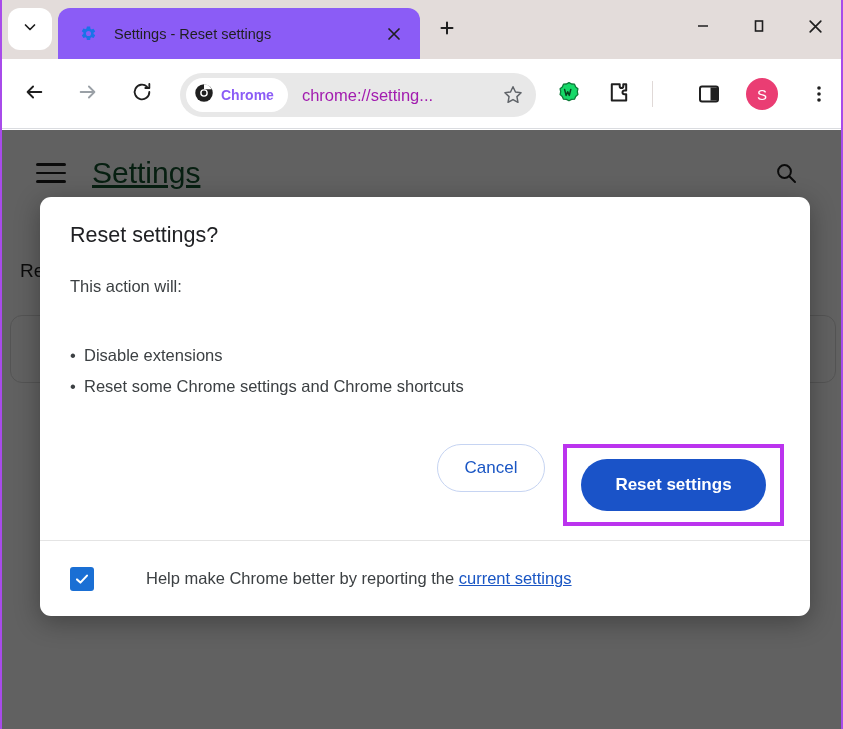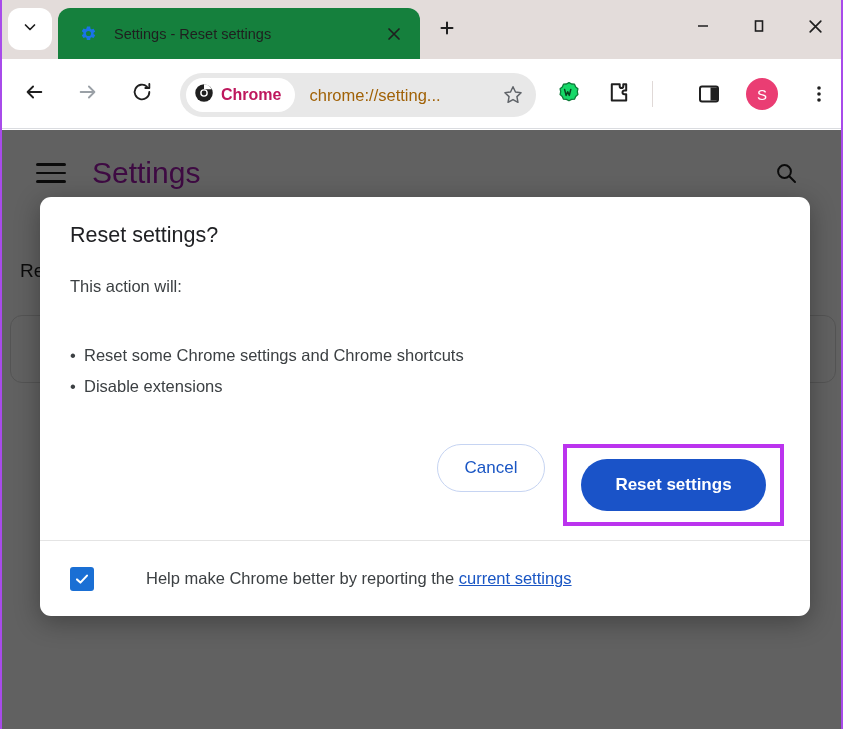--- a/index.html
+++ b/index.html
@@ -51,21 +51,21 @@
     border-radius: 12px;
     display: flex;
     align-items: center;
     justify-content: center;
     cursor: pointer;
   }
   .tab-item {
     position: absolute;
     left: 58px; top: 8px;
     width: 362px; height: 51px;
-    background: #15803d;
+    background: #8b5cf6;
     border-radius: 12px 12px 0 0;
     display: flex;
     align-items: center;
     cursor: pointer;
   }
   .tab-favicon {
     margin-left: 22px;
     width: 17px; height: 17px;
     display: flex; align-items: center; justify-content: center;
     flex: 0 0 auto;
@@ -143,29 +143,29 @@
     height: 34px;
     background: #ffffff;
     border-radius: 18px;
     display: flex;
     align-items: center;
     padding: 0 14px 0 8px;
     flex: 0 0 auto;
     cursor: pointer;
   }
   .omnibox-chip-label {
-    font-size: 16px;
-    color: #be185d;
+    font-size: 14px;
+    color: #8b5cf6;
     margin-left: 7px;
     font-weight: 600;
   }
   .omnibox-url {
     margin-left: 14px;
     font-size: 16.5px;
-    color: #a16207;
+    color: #a21caf;
     white-space: nowrap;
     overflow: hidden;
     flex: 1 1 auto;
   }
   .omnibox-star {
     width: 34px; height: 34px;
     margin-right: 6px;
     display: flex; align-items: center; justify-content: center;
     flex: 0 0 auto;
     cursor: pointer;
@@ -223,21 +223,22 @@
   .hamburger span {
     display: block;
     height: 2.5px;
     width: 30px;
     background: #1f1f1f;
     border-radius: 2px;
   }
   .settings-title {
     margin-left: 26px;
     font-size: 30px;
-    color: #a21caf;
+    color: #14532d;
+    text-decoration: underline;
   }
   .settings-search {
     position: absolute;
     right: 40px; top: 26px;
     width: 34px; height: 34px;
     display: flex; align-items: center; justify-content: center;
     cursor: pointer;
   }
   .settings-section-title {
     position: absolute;
@@ -545,24 +546,24 @@
   <div class="scrim"></div>
 
   <div class="dialog">
 
     <div class="dialog-body">
       <div class="dialog-title">Reset settings?</div>
       <div class="dialog-lead">This action will:</div>
 
       <div class="bullet-list">
         <div class="bullet-row">
-          <span class="dot">•</span><span>Reset some Chrome settings and Chrome shortcuts</span>
+          <span class="dot">•</span><span>Disable extensions</span>
         </div>
         <div class="bullet-row">
-          <span class="dot">•</span><span>Disable extensions</span>
+          <span class="dot">•</span><span>Reset some Chrome settings and Chrome shortcuts</span>
         </div>
       </div>
 
     </div>
 
     <div class="dialog-actions">
       <button class="btn-cancel">Cancel</button>
       <span class="reset-highlight">
         <button class="btn-reset">Reset settings</button>
       </span>

